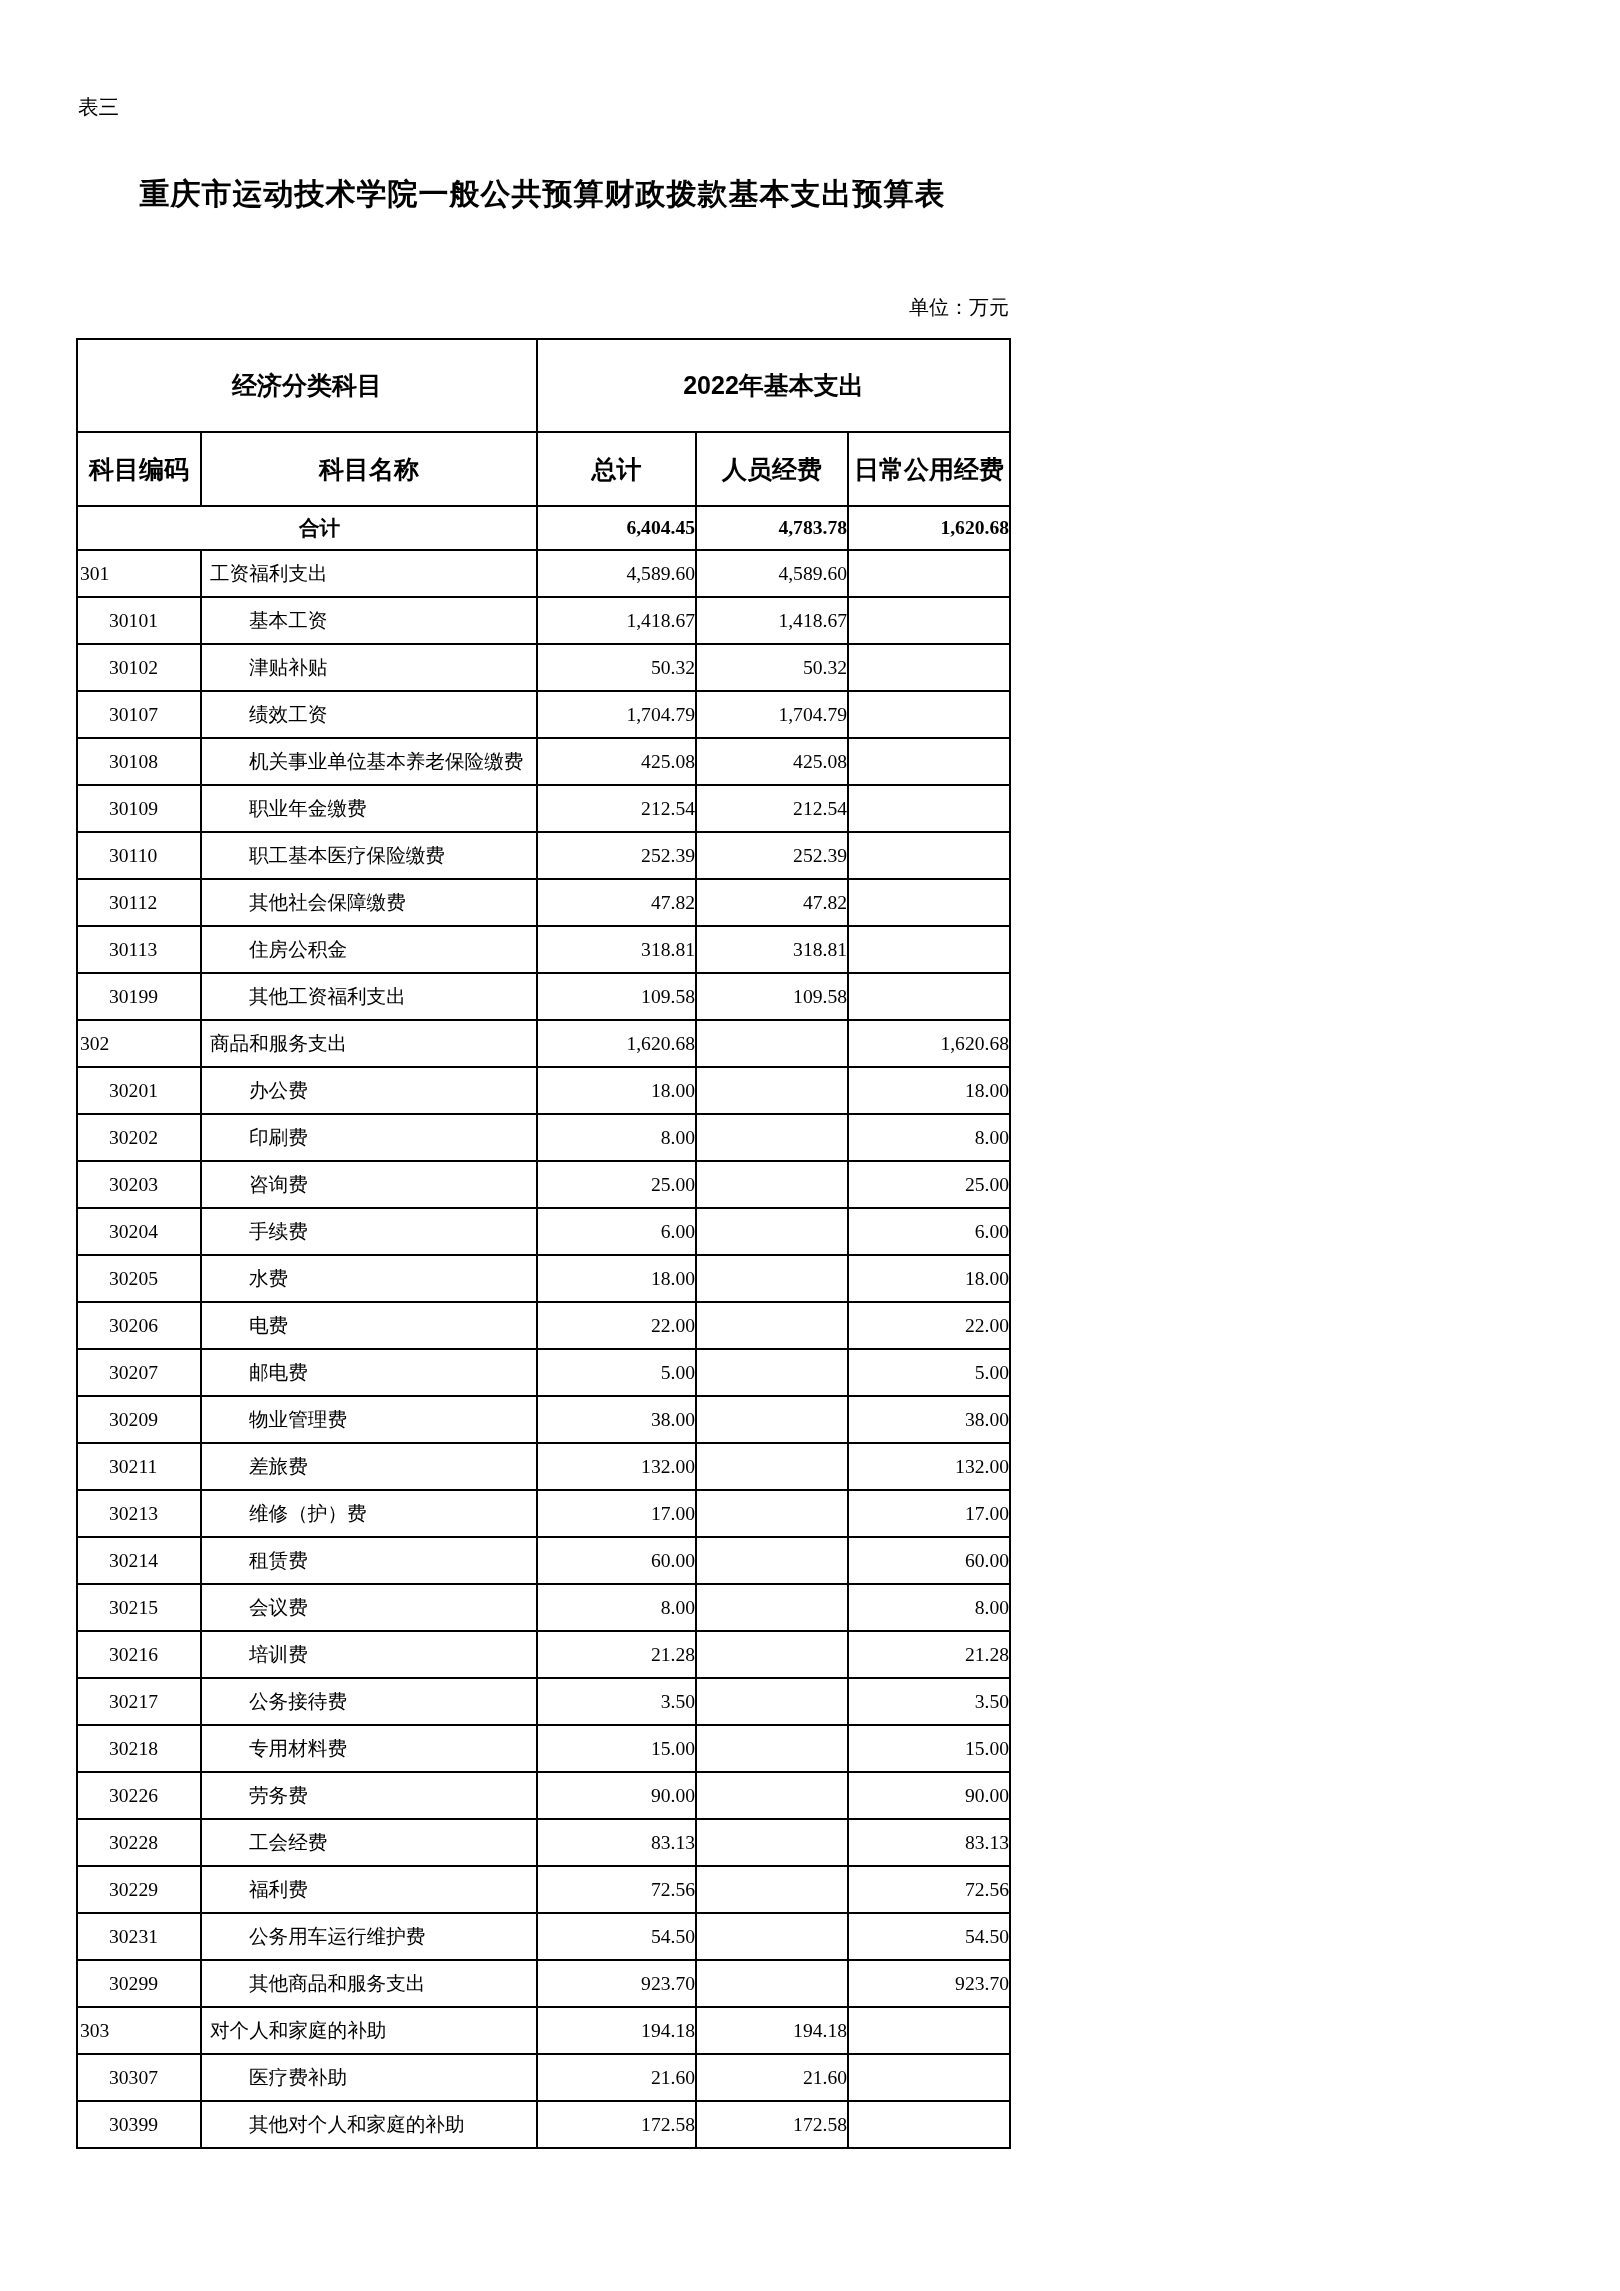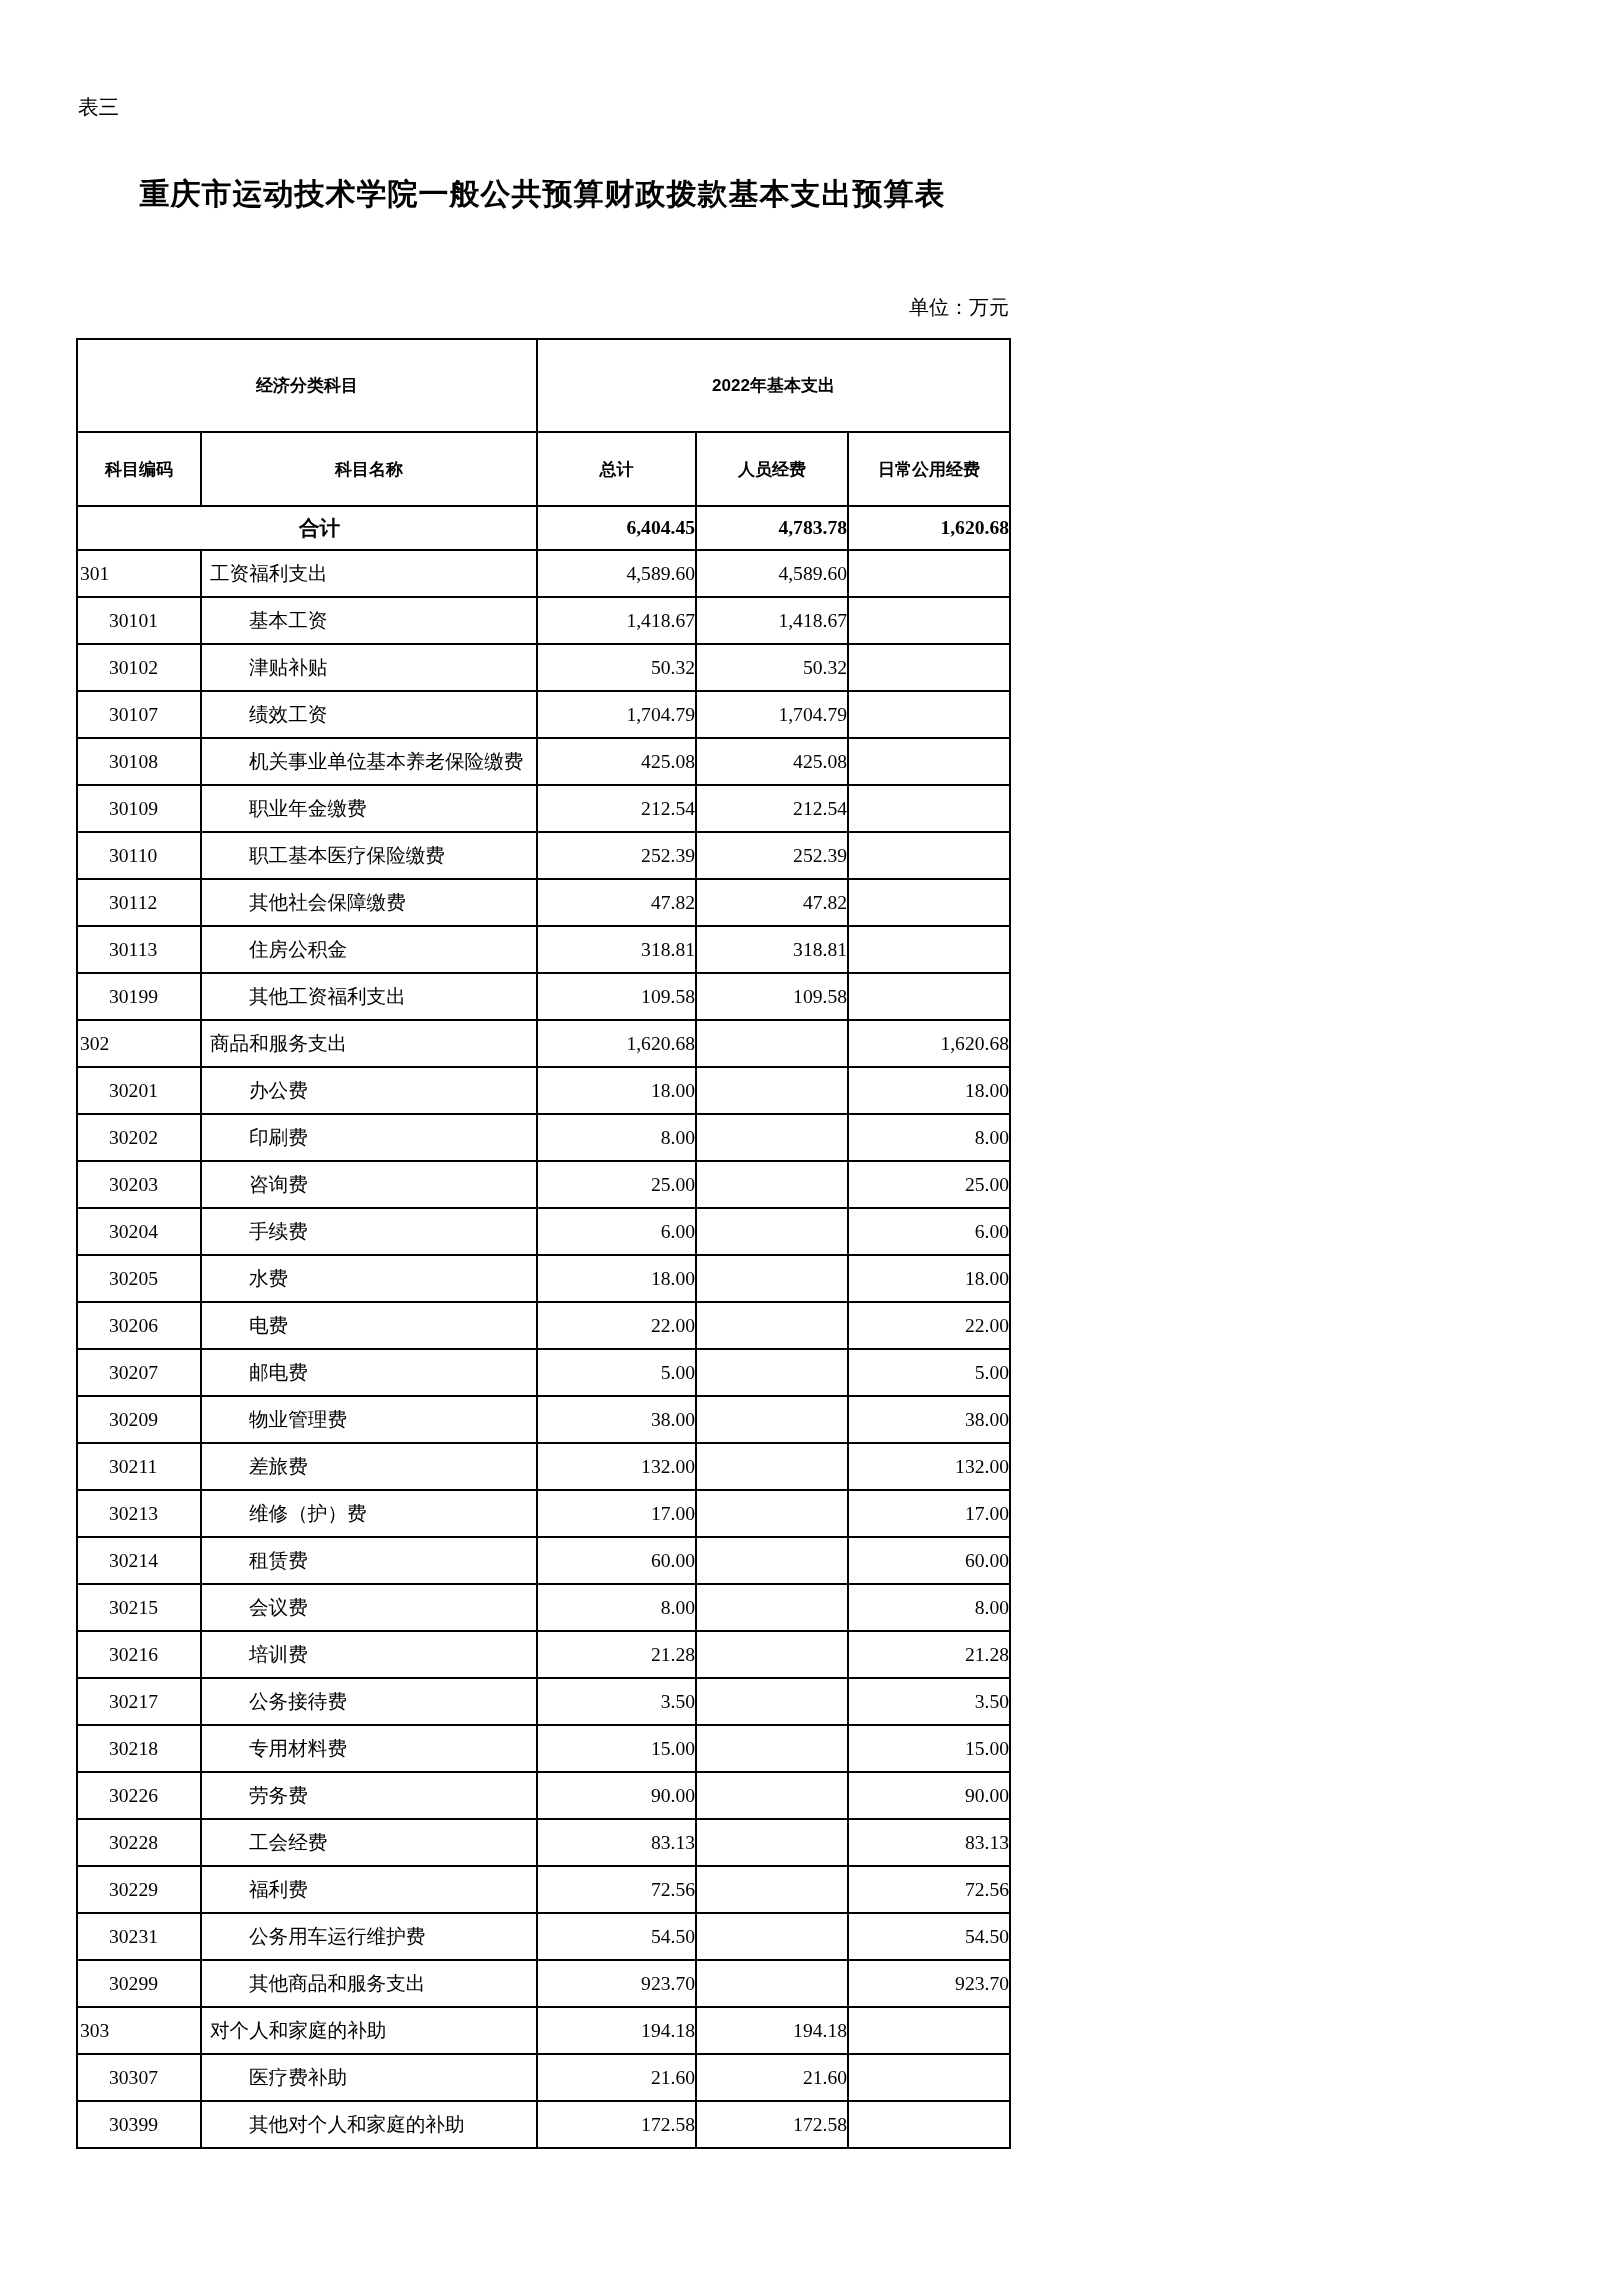--- a/index.html
+++ b/index.html
@@ -59,21 +59,21 @@
     border-right: 2px solid #000;
     border-top: 2.9px solid #000;
     border-bottom: 2.9px solid #000;
     padding: 0;
     overflow: hidden;
     white-space: nowrap;
   }
   table.budget thead th {
     font-family: "Liberation Sans", sans-serif;
     font-weight: bold;
-    font-size: 17px;
+    font-size: 25px;
     text-align: center;
     vertical-align: middle;
   }
   tr.hdr-group { height: 93px; }
   tr.hdr-cols  { height: 74px; }
   tr.summary   { height: 44px; }
   tbody tr.data-row { height: 47px; }
   tr.summary td.label {
     font-family: "Liberation Sans", sans-serif;
     font-weight: bold;

